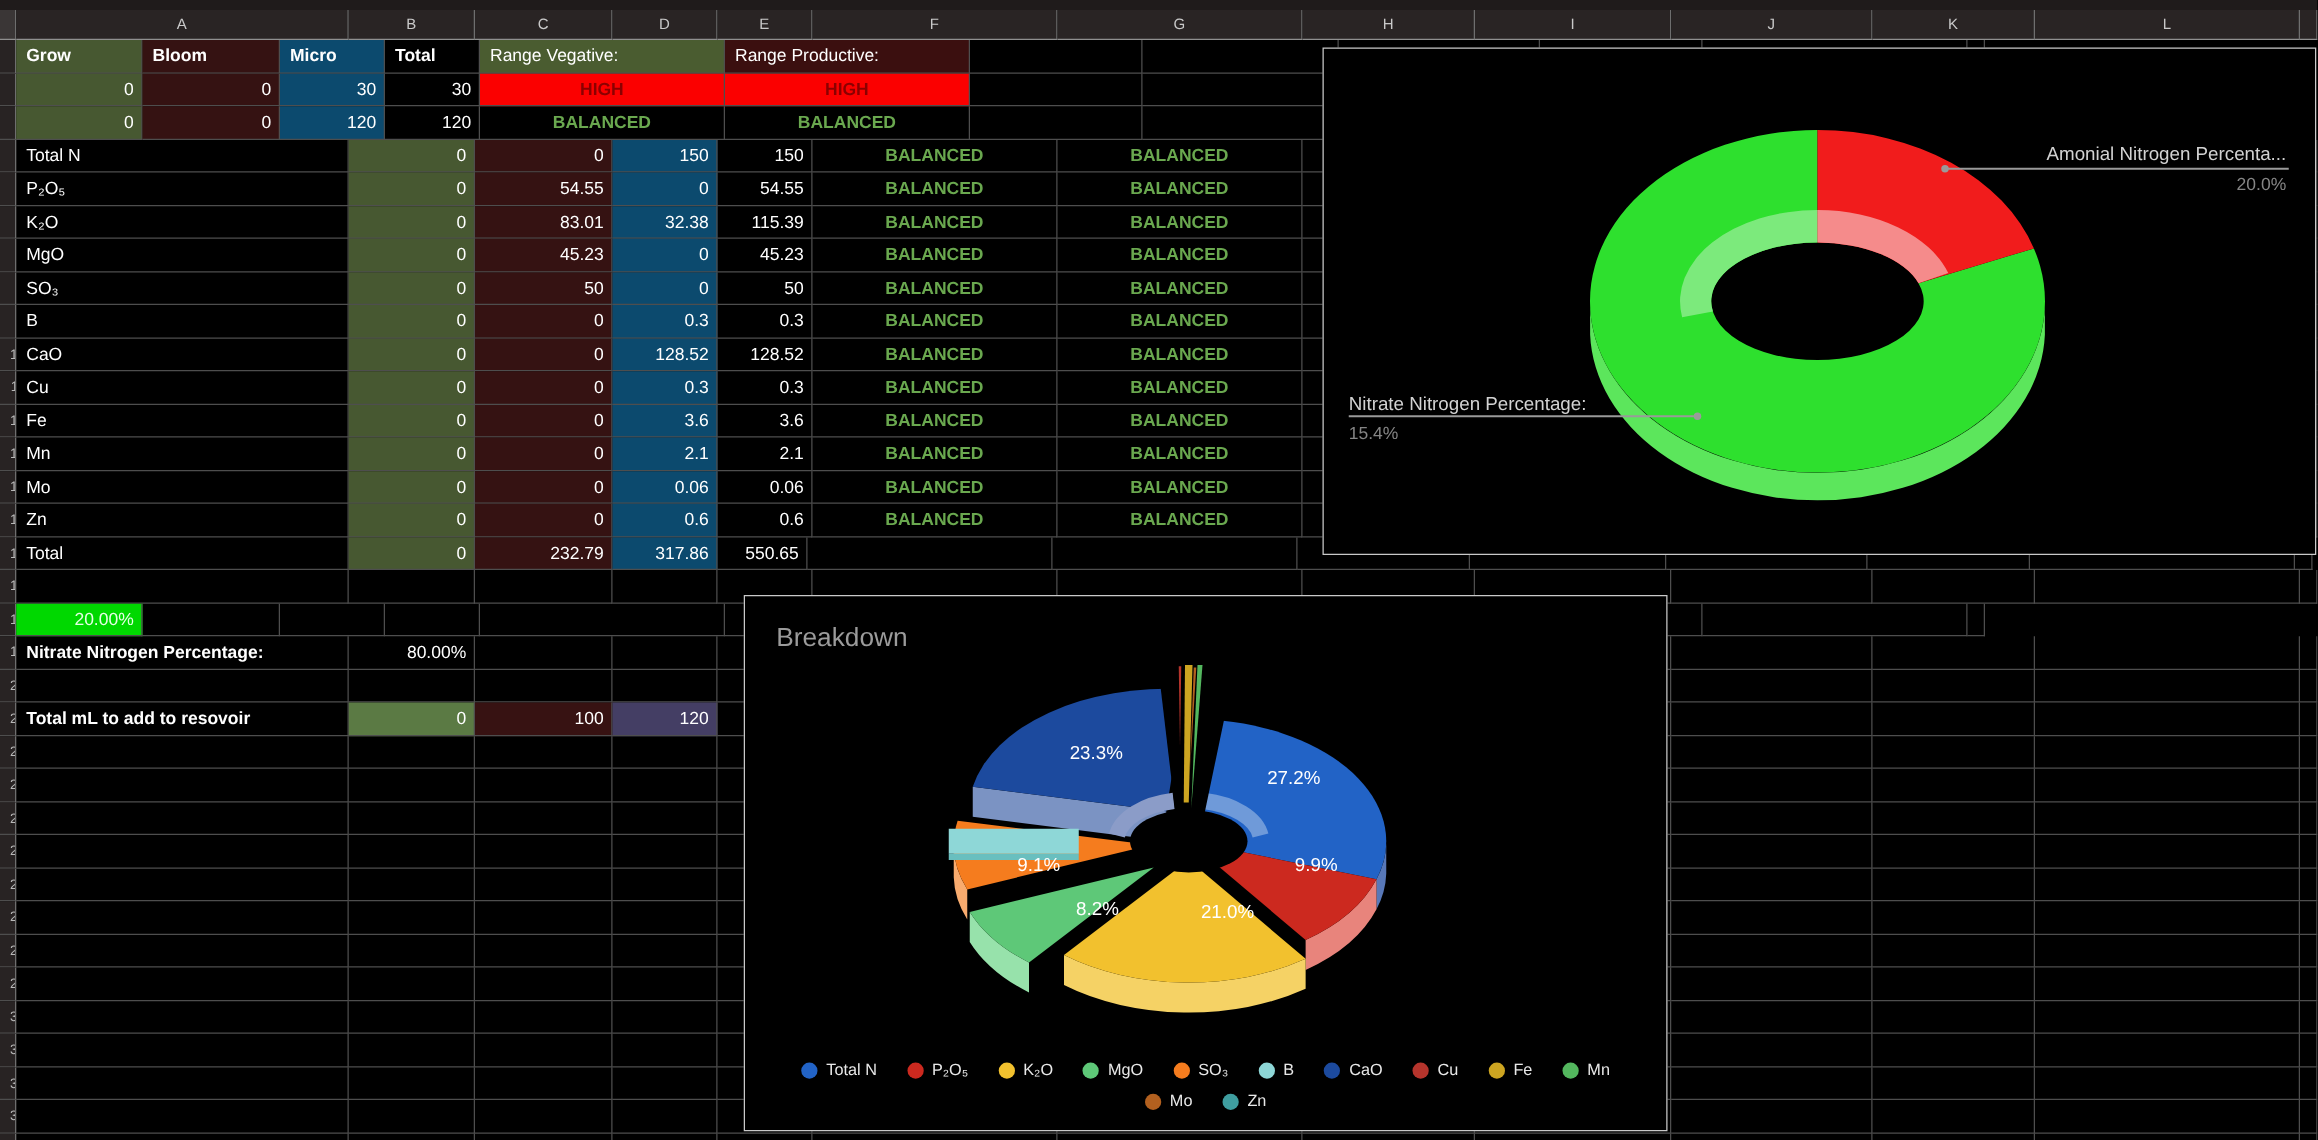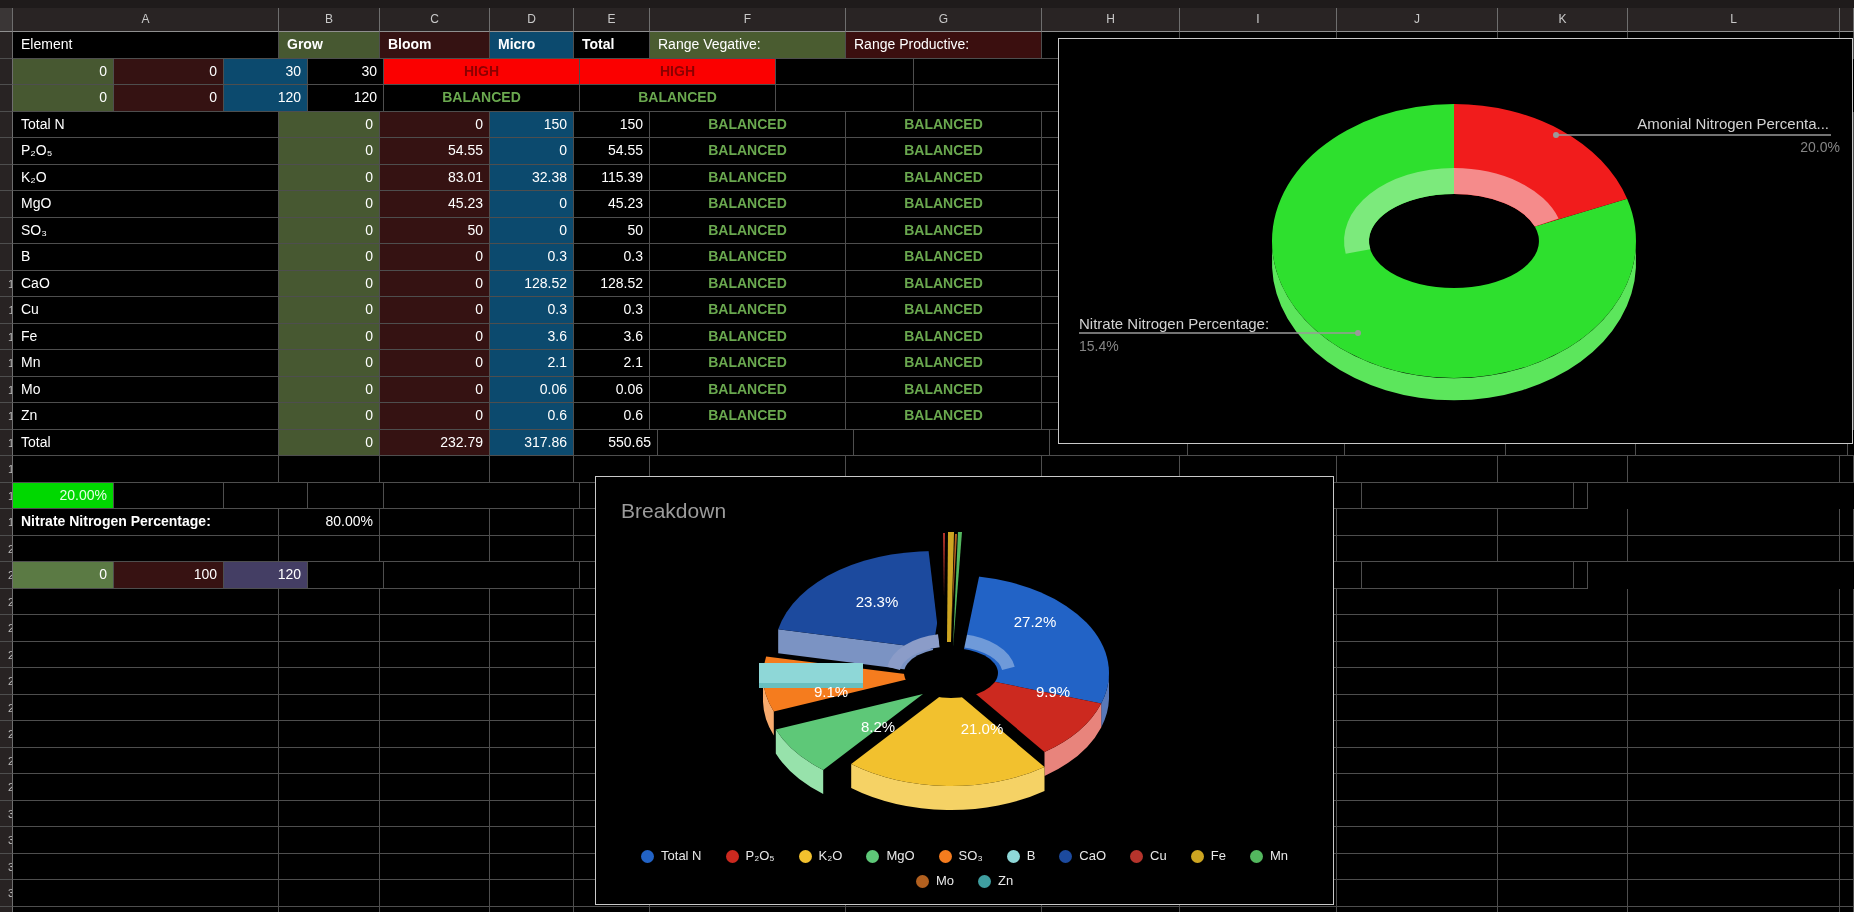--- a/index.html
+++ b/index.html
@@ -32,21 +32,21 @@
   .st-high{background:#fb0000;color:#8b0000;font-weight:bold;text-align:center;}
   .st-bal{color:#6aa84f;font-weight:bold;text-align:center;}
   .cell-green20{background:#00d800;color:#e4ffe4;}
   .chart-panel{position:absolute;background:#000;border:1px solid #c9c9c9;box-sizing:border-box;z-index:5;}
   #donut-panel{left:1058px;top:38px;width:795px;height:406px;}
   #breakdown-panel{left:595px;top:476px;width:739px;height:429px;}
   .chart-panel svg{position:absolute;left:0;top:0;}
   .co-label{position:absolute;color:#d2d2d2;font-size:15px;white-space:nowrap;}
   .co-pct{position:absolute;color:#858585;font-size:14px;white-space:nowrap;}
   #co-amonial-label{right:23px;top:76px;text-align:right;}
-  #co-amonial-pct{right:12px;top:100px;text-align:right;}
+  #co-amonial-pct{right:23px;top:100px;text-align:right;}
   #co-nitrate-label{left:20px;top:276px;}
   #co-nitrate-pct{left:20px;top:299px;}
   .bd-title{position:absolute;left:25px;top:22px;font-size:21px;color:#9b9b9b;}
   #legend{position:absolute;left:0;right:0;top:370px;}
   .lg-row{display:flex;justify-content:center;gap:24px;margin-bottom:7px;}
   .lg-item{display:flex;align-items:center;gap:7px;font-size:13px;color:#e8e8e8;line-height:18px;}
   .lg-dot{width:13px;height:13px;border-radius:50%;flex:none;}
   svg text.pct{font-family:"Liberation Sans",sans-serif;font-size:15px;fill:#fff;text-anchor:middle;}
 </style>
 </head>
@@ -67,21 +67,20 @@
     <div class="h-cell" style="width: 161px;">J</div>
     <div class="h-cell" style="width: 130px;">K</div>
     <div class="h-cell" style="width: 212px;">L</div>
     <div class="h-cell" style="width: 14px;"></div>
   </div>
 <div id="grid">
     <div class="row">
       <div class="rh-cell" style="width: 13px;">
         <span>1</span>
       </div>
-      <div class="cell lbl" style="width: 266px;">Element</div>
       <div class="cell lbl bold fill-grow" style="width: 101px;">Grow</div>
       <div class="cell lbl bold fill-bloom" style="width: 110px;">Bloom</div>
       <div class="cell lbl bold fill-micro" style="width: 84px;">Micro</div>
       <div class="cell lbl bold" style="width: 76px;">Total</div>
       <div class="cell lbl fill-veghdr" style="width: 196px;">Range Vegative:</div>
       <div class="cell lbl fill-prodhdr" style="width: 196px;">Range Productive:</div>
       <div class="cell" style="width: 138px;"></div>
       <div class="cell" style="width: 157px;"></div>
       <div class="cell" style="width: 161px;"></div>
       <div class="cell" style="width: 130px;"></div>
@@ -339,21 +338,21 @@
       <div class="cell" style="width: 14px;"></div>
     </div>
     <div class="row">
       <div class="rh-cell" style="width: 13px;">
         <span>16</span>
       </div>
       <div class="cell lbl" style="width: 266px;">Total</div>
       <div class="cell num fill-grow" style="width: 101px;">0</div>
       <div class="cell num fill-bloom" style="width: 110px;">232.79</div>
       <div class="cell num fill-micro" style="width: 84px;">317.86</div>
-      <div class="cell num" style="width: 84px; padding-left: 16px;">550.65</div>
+      <div class="cell num" style="width: 72px; padding-left: 16px;">550.65</div>
       <div class="cell" style="width: 196px;"></div>
       <div class="cell" style="width: 196px;"></div>
       <div class="cell" style="width: 138px;"></div>
       <div class="cell" style="width: 157px;"></div>
       <div class="cell" style="width: 161px;"></div>
       <div class="cell" style="width: 130px;"></div>
       <div class="cell" style="width: 212px;"></div>
       <div class="cell" style="width: 14px;"></div>
     </div>
     <div class="row">
@@ -424,20 +423,21 @@
       <div class="cell" style="width: 157px;"></div>
       <div class="cell" style="width: 161px;"></div>
       <div class="cell" style="width: 130px;"></div>
       <div class="cell" style="width: 212px;"></div>
       <div class="cell" style="width: 14px;"></div>
     </div>
     <div class="row">
       <div class="rh-cell" style="width: 13px;">
         <span>21</span>
       </div>
+      <div class="cell lbl bold" style="width: 266px;">Total mL to add to resovoir</div>
       <div class="cell num fill-grow2" style="width: 101px;">0</div>
       <div class="cell num fill-bloom2" style="width: 110px;">100</div>
       <div class="cell num fill-micro2" style="width: 84px;">120</div>
       <div class="cell" style="width: 76px;"></div>
       <div class="cell" style="width: 196px;"></div>
       <div class="cell" style="width: 196px;"></div>
       <div class="cell" style="width: 138px;"></div>
       <div class="cell" style="width: 157px;"></div>
       <div class="cell" style="width: 161px;"></div>
       <div class="cell" style="width: 130px;"></div>

